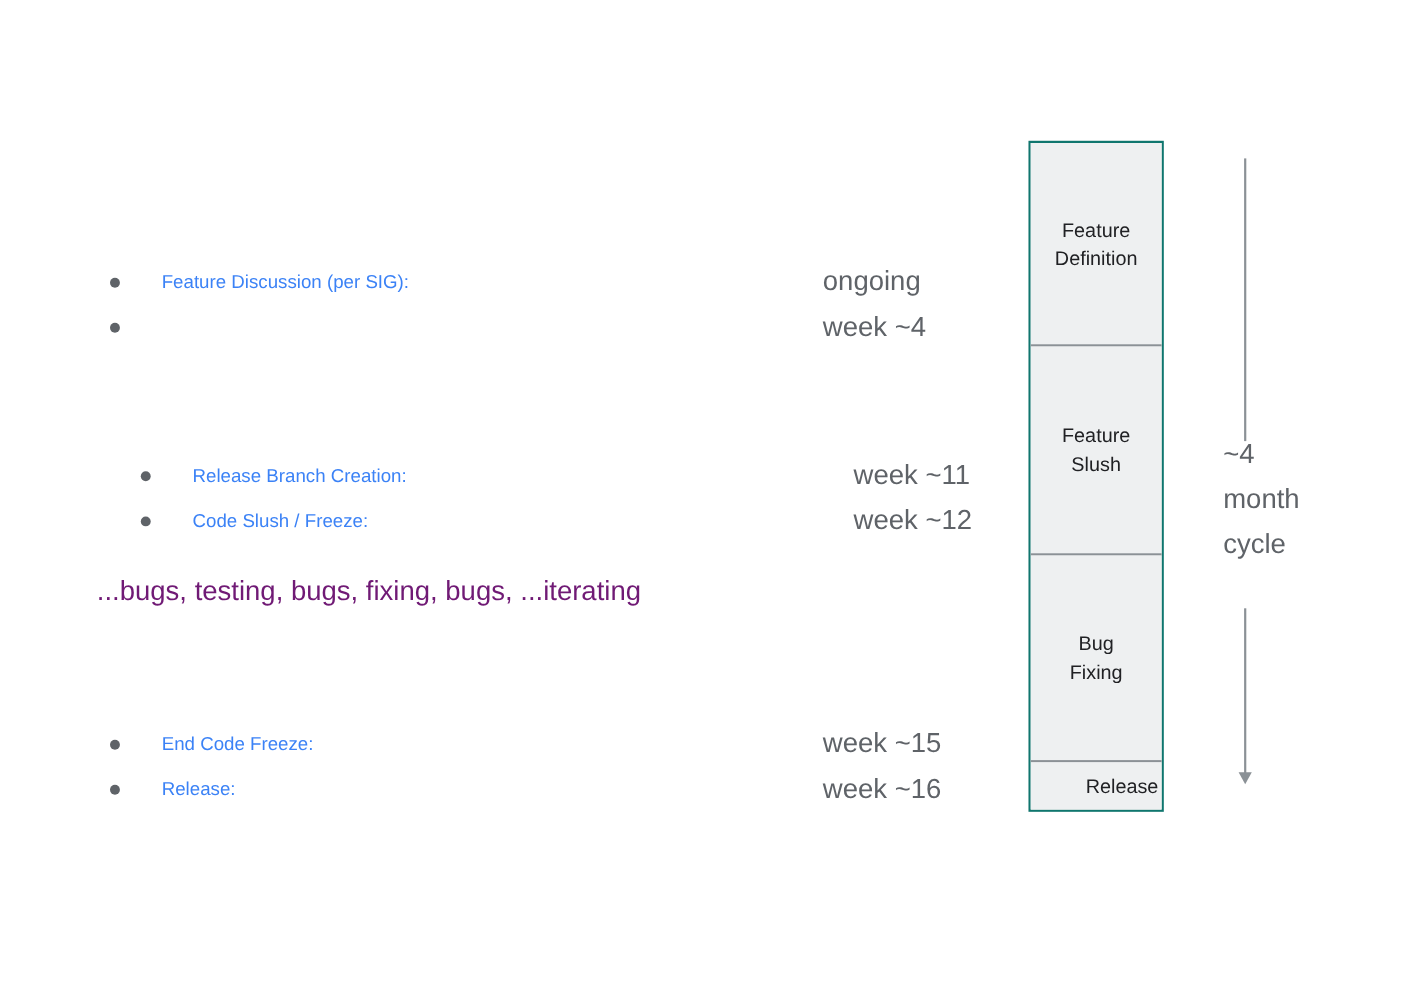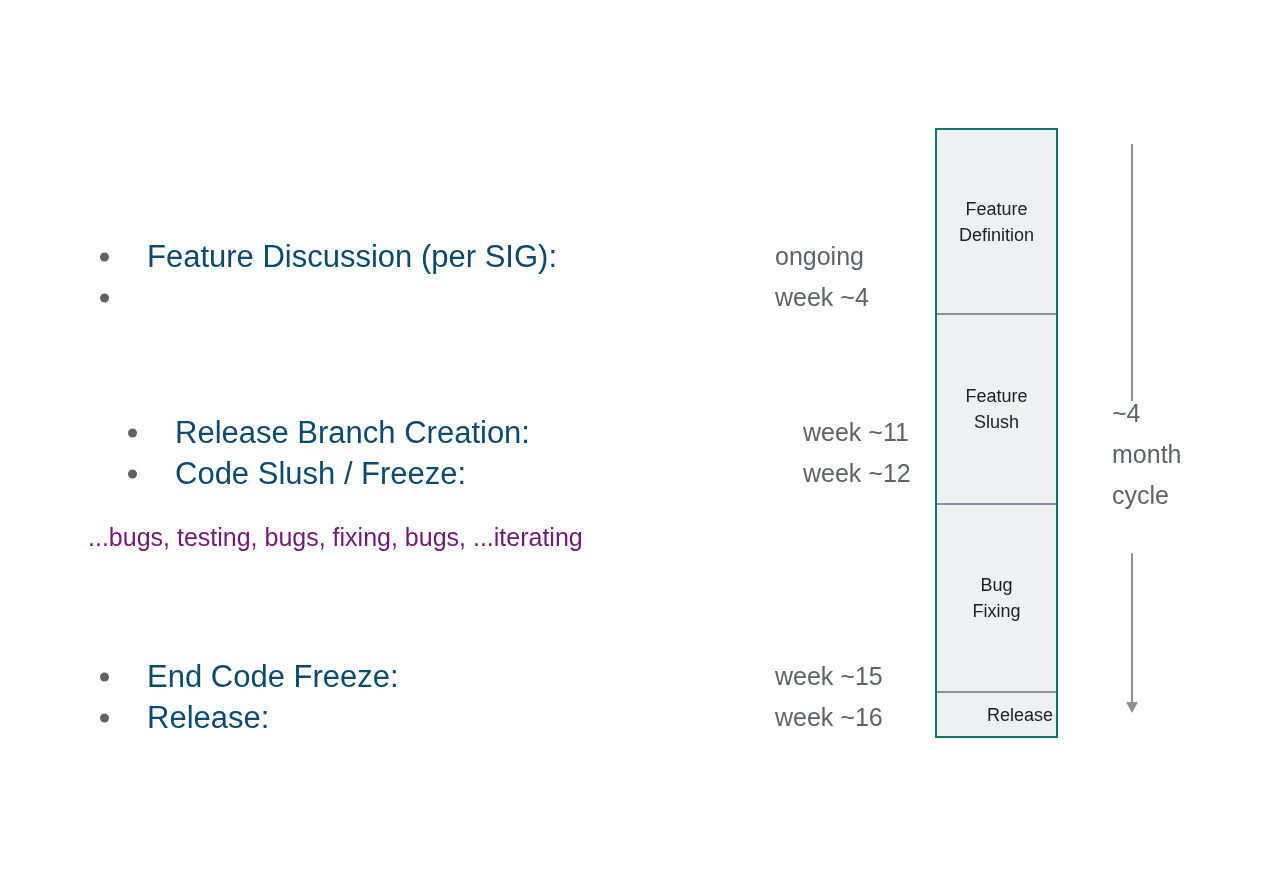--- a/index.html
+++ b/index.html
@@ -53,34 +53,33 @@
     transform: translateY(-50%);
     width: 9px;
     height: 9px;
     border-radius: 50%;
     background: #5f6368;
   }
 
   .row-label {
     position: absolute;
     left: 147px;
-    font-size: 31px;
+    font-size: 17px;
     line-height: 31px;
-    color: #0c4a6e;
+    color: #3b82f6;
     white-space: nowrap;
   }
 
   .row-value {
     position: absolute;
     left: 748px;
     font-size: 25px;
     line-height: 31px;
     color: #5f6368;
     white-space: nowrap;
-    margin-left: 27px;
   }
 
   .note {
     position: absolute;
     left: 88px;
     top: 522px;
     font-size: 25px;
     line-height: 31px;
     color: #701a75;
     white-space: nowrap;

